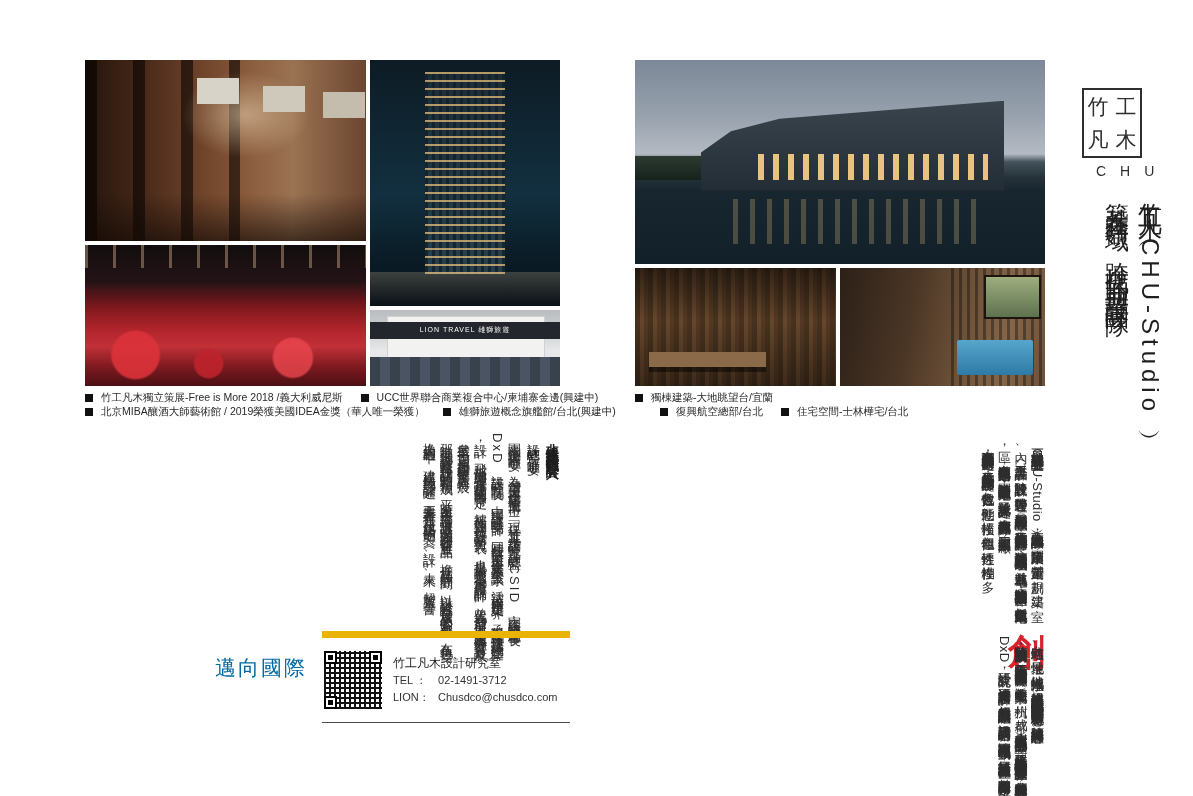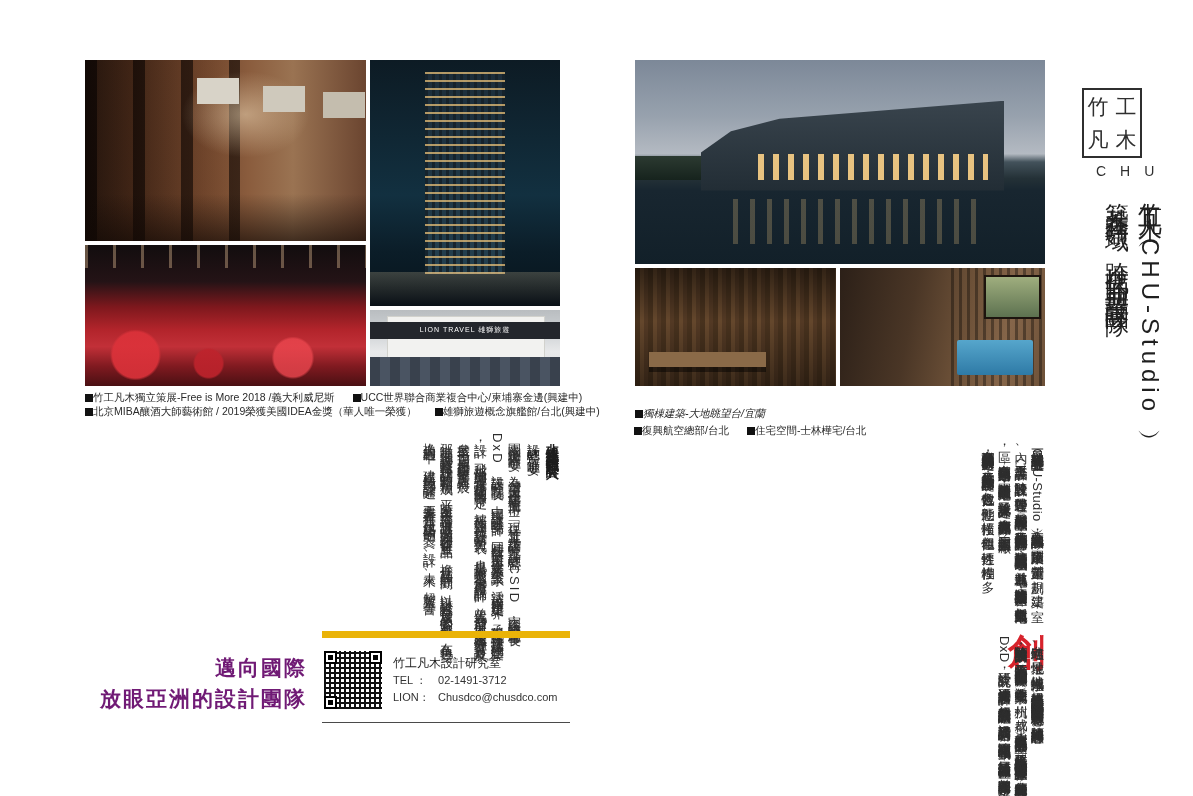--- a/index.html
+++ b/index.html
@@ -77,45 +77,45 @@
     background:linear-gradient(100deg,#2c2018 0%,#4a3626 35%,#6d5138 60%,#86664a 80%,#6d5138 100%);}
   #photo-pool-interior .slats{position:absolute;right:0;top:0;width:46%;height:100%;
     background:repeating-linear-gradient(90deg,rgba(0,0,0,.35) 0 3px,transparent 3px 8px);}
   #photo-pool-interior .pool{position:absolute;right:6%;bottom:9%;width:37%;height:30%;border-radius:2px;
     background:linear-gradient(180deg,#56a6cc,#2e7aa6);}
   #photo-pool-interior .window{position:absolute;right:2%;top:6%;width:26%;height:34%;
     background:linear-gradient(180deg,#9fae7e,#5d7250);border:2px solid #1d140e;}
 
   
   .caption-row{position:absolute;display:flex;gap:18px;font-size:10.5px;line-height:13px;color:#2a2a2a;white-space:nowrap;}
-  .caption-item{display:flex;align-items:center;gap:0;}
+  .caption-item{display:flex;align-items:center;gap:8px;}
   .sq{display:inline-block;width:8px;height:8px;background:#111;flex:0 0 auto;}
   #left-captions-1{left:85px;top:391px;}
   #left-captions-2{left:85px;top:405px;}
-  #right-captions-1{left:635px;top:407px;font-style:italic;}
-  #right-captions-2{left:634px;top:405px;margin-top:19px;}
+  #right-captions-1{left:635px;top:391px;}
+  #right-captions-2{left:660px;top:405px;}
 
   
   .v-text{writing-mode:vertical-rl;text-orientation:mixed;}
   #left-article{left:85px;top:433px;width:476px;height:209px;
     font-size:13px;line-height:17px;letter-spacing:2.2px;color:#2e2e2e;}
   #left-article .v-heading{font-weight:600;color:#1e1e1e;margin:0 0 0 2px;}
   #left-article .v-sub{margin:0 0 0 2px;color:#1e1e1e;}
   #left-article p{margin:0;}
 
   #right-band1{left:645px;top:441px;width:400px;height:171px;
     font-size:13px;line-height:16.5px;letter-spacing:.4px;color:#2e2e2e;}
   #right-band2{left:645px;top:636px;width:400px;height:157px;
     font-size:13px;line-height:16.5px;letter-spacing:.4px;color:#2e2e2e;}
   #right-band1 p,#right-band2 p{margin:0;}
   .dropcap{float:right;font-size:37px;line-height:1;font-weight:700;color:#d7232c;margin:0 0 8px 8px;}
 
   
   #slogan{left:85px;top:652px;width:222px;text-align:right;
-    font-size:21px;line-height:31px;letter-spacing:2px;color:#701a75;font-weight:700;}
+    font-size:21px;line-height:31px;letter-spacing:2px;color:#0369a1;font-weight:400;}
   #contact{left:322px;top:631px;width:244px;border-top:7px solid #eab308;border-bottom:1px solid #4a4a4a;
     padding:13px 2px;display:flex;align-items:center;gap:11px;}
   .qr{width:58px;height:58px;position:relative;flex:0 0 auto;
     background:
       repeating-linear-gradient(0deg,#111 0 2px,transparent 2px 5px),
       repeating-linear-gradient(90deg,#111 0 2px,#fff 2px 5px);}
   .qr .finder{position:absolute;width:13px;height:13px;border:2px solid #000;background:#fff;box-sizing:border-box;}
   .qr .finder::after{content:"";position:absolute;left:2px;top:2px;width:5px;height:5px;background:#000;}
   .qr .f-tl{left:0;top:0;} .qr .f-tr{right:0;top:0;} .qr .f-bl{left:0;bottom:0;}
   .contact-lines{font-size:11px;line-height:17px;color:#333;white-space:nowrap;}
@@ -183,21 +183,20 @@
 
   <div class="abs v-text" id="left-article">
     <div class="v-heading">非線性思維的當代設計智人</div>
     <div class="v-sub">設計總監 邵唯晏</div>
     <p>團隊創辦人邵唯晏，為台灣交通大學建築研究所博士，現任「竹工凡木設計研究室」設計總監，CSID室內設計協會副理事長，DxD設計研究院院長，中國設計星評委導師，同時任教於中原大學建築系及室設系，活躍於兩岸建築界，承襲現代非線性思維的建築設計，飛越性的思考讓其作品備受國際肯定。被稱作亞洲當代設計新勢力代表，也是最前瞻八零後台灣新銳設計師，曾代表台灣前往日本安藤忠雄海外實習計畫及參展第十一屆威尼斯建築雙年展新人特展。</p>
     <p>邵唯晏強調設計實務與設計調研的相輔相成，平時參與各大論壇演講且受品牌邀約合作研發產品，擔任其品牌顧問。以設計思維為發展核心的多元身份，在角色變換的過程中，建構自我的設計論述，主要著作有《當代建築的逆襲》、《設計、未來、超智人》等書。</p>
   </div>
 
   <div class="abs" id="slogan">
     <div>邁向國際</div>
-    <div>放眼亞洲的設計團隊</div>
   </div>
 
   <div class="abs" id="contact">
     <div class="qr">
       <span class="finder f-tl"></span>
       <span class="finder f-tr"></span>
       <span class="finder f-bl"></span>
     </div>
     <div class="contact-lines">
       <div class="contact-name">竹工凡木設計研究室</div>

